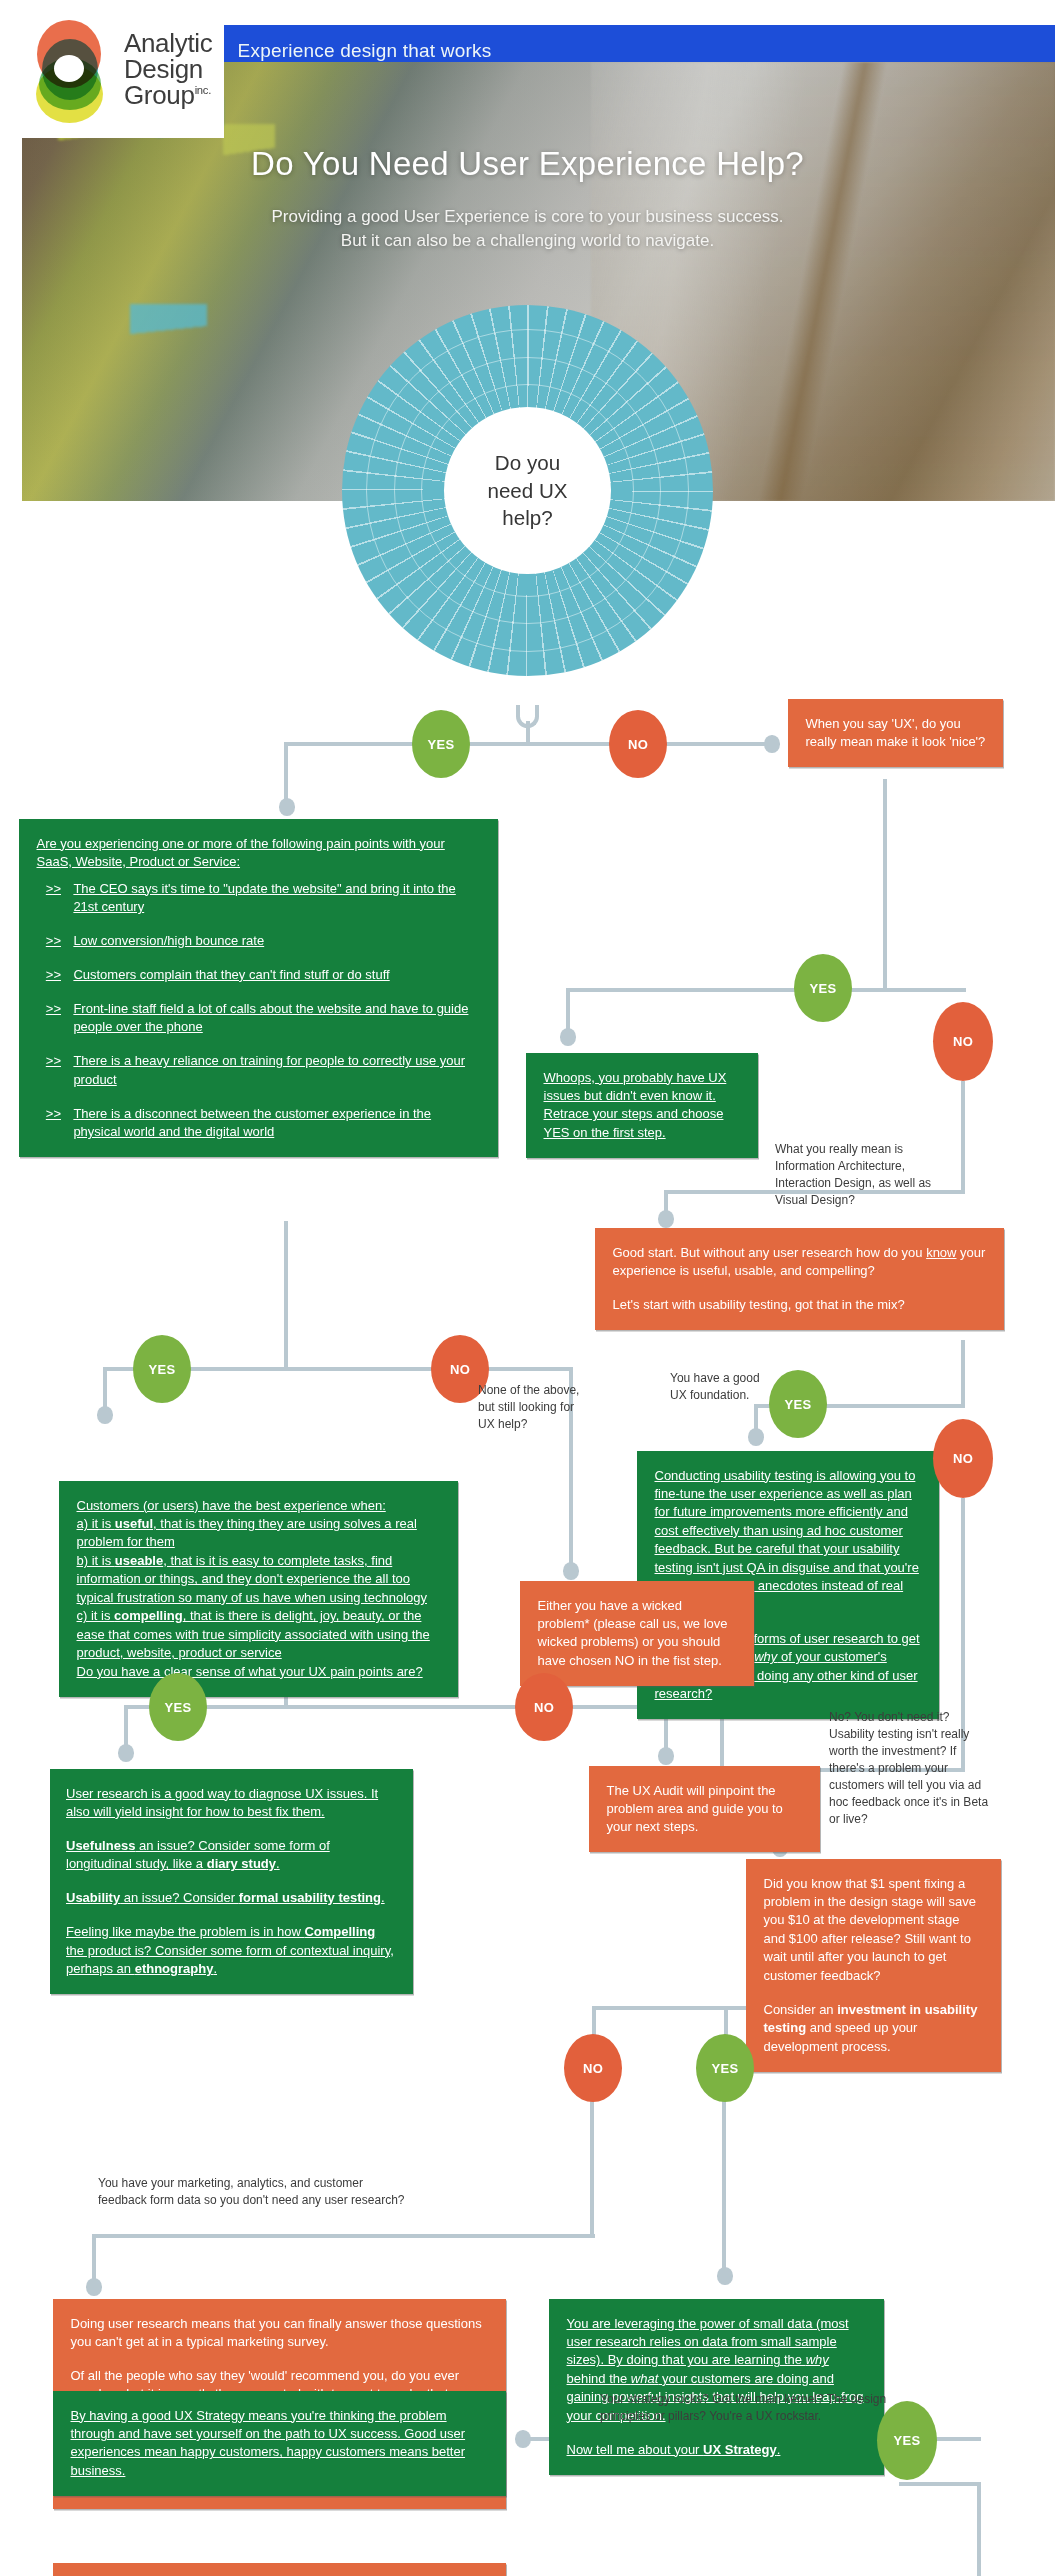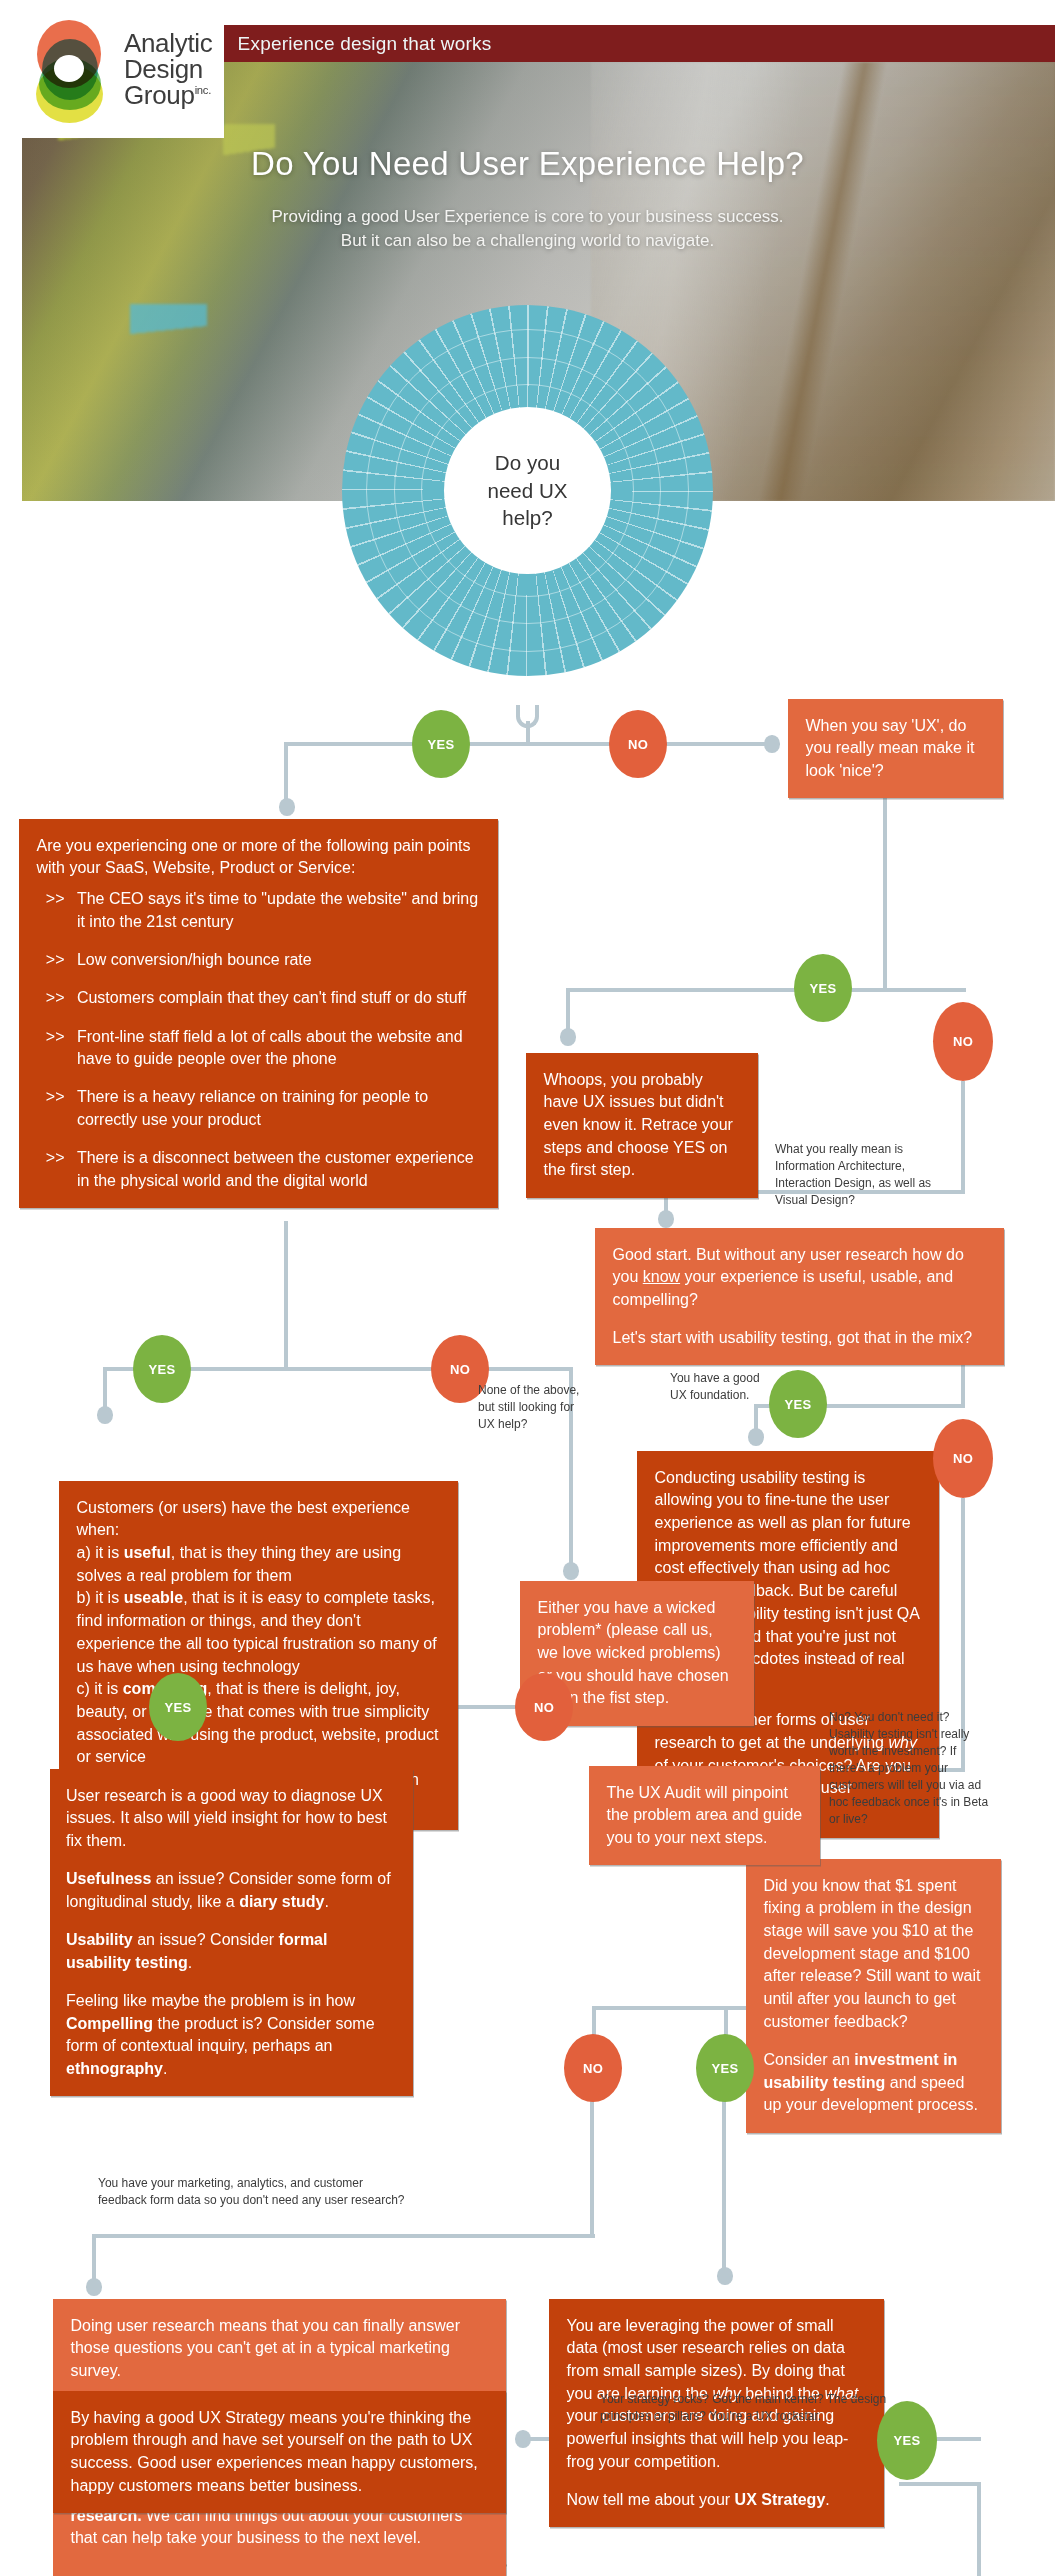--- a/index.html
+++ b/index.html
@@ -14,22 +14,22 @@
     color: #3b3b3b;
   }
 
   
   #canvas { position: absolute; inset: 0; }
 
   
   .tagline-bar {
     position: absolute;
     left: 216px; top: 25px; width: 839px; height: 37px;
-    background: #7f1d1d;
-    display: flex; align-items: center;
+    background: #1d4ed8;
+    display: flex; align-items: flex-end;
   }
   .tagline-bar span {
     color: #eef6f7;
     font-size: 19px;
     font-weight: 300;
     letter-spacing: 0.2px;
     margin-left: 21.6px;
   }
 
   .hero-photo {
@@ -172,26 +172,26 @@
   }
   .node.yes { background: #7cb342; }
   .node.no  { background: #e2603c; }
   .node.w   { width: 60px; height: 79px; }
 
   
   .box {
     position: absolute; z-index: 5;
     padding: 15.5px 17.5px;
     color: #ffffff;
-    font-size: 16px;
+    font-size: 13px;
     font-weight: 300;
     line-height: 1.42;
     box-shadow: 1px 1.5px 0 rgba(90,90,90,.45);
   }
-  .box.teal   { background: #c2410c; }
+  .box.teal   { background: #15803d; text-decoration: underline; }
   .box.orange { background: #e2693f; }
   .box p + p { margin-top: 15.5px; }
   .box b { font-weight: 700; }
   .box i { font-style: italic; }
   .box u { text-decoration: underline; }
 
   .pain-list { margin-top: 8.2px; }
   .pain-list .pl {
     display: flex; gap: 12.4px; margin-bottom: 15.5px; padding-left: 9.3px;
   }

